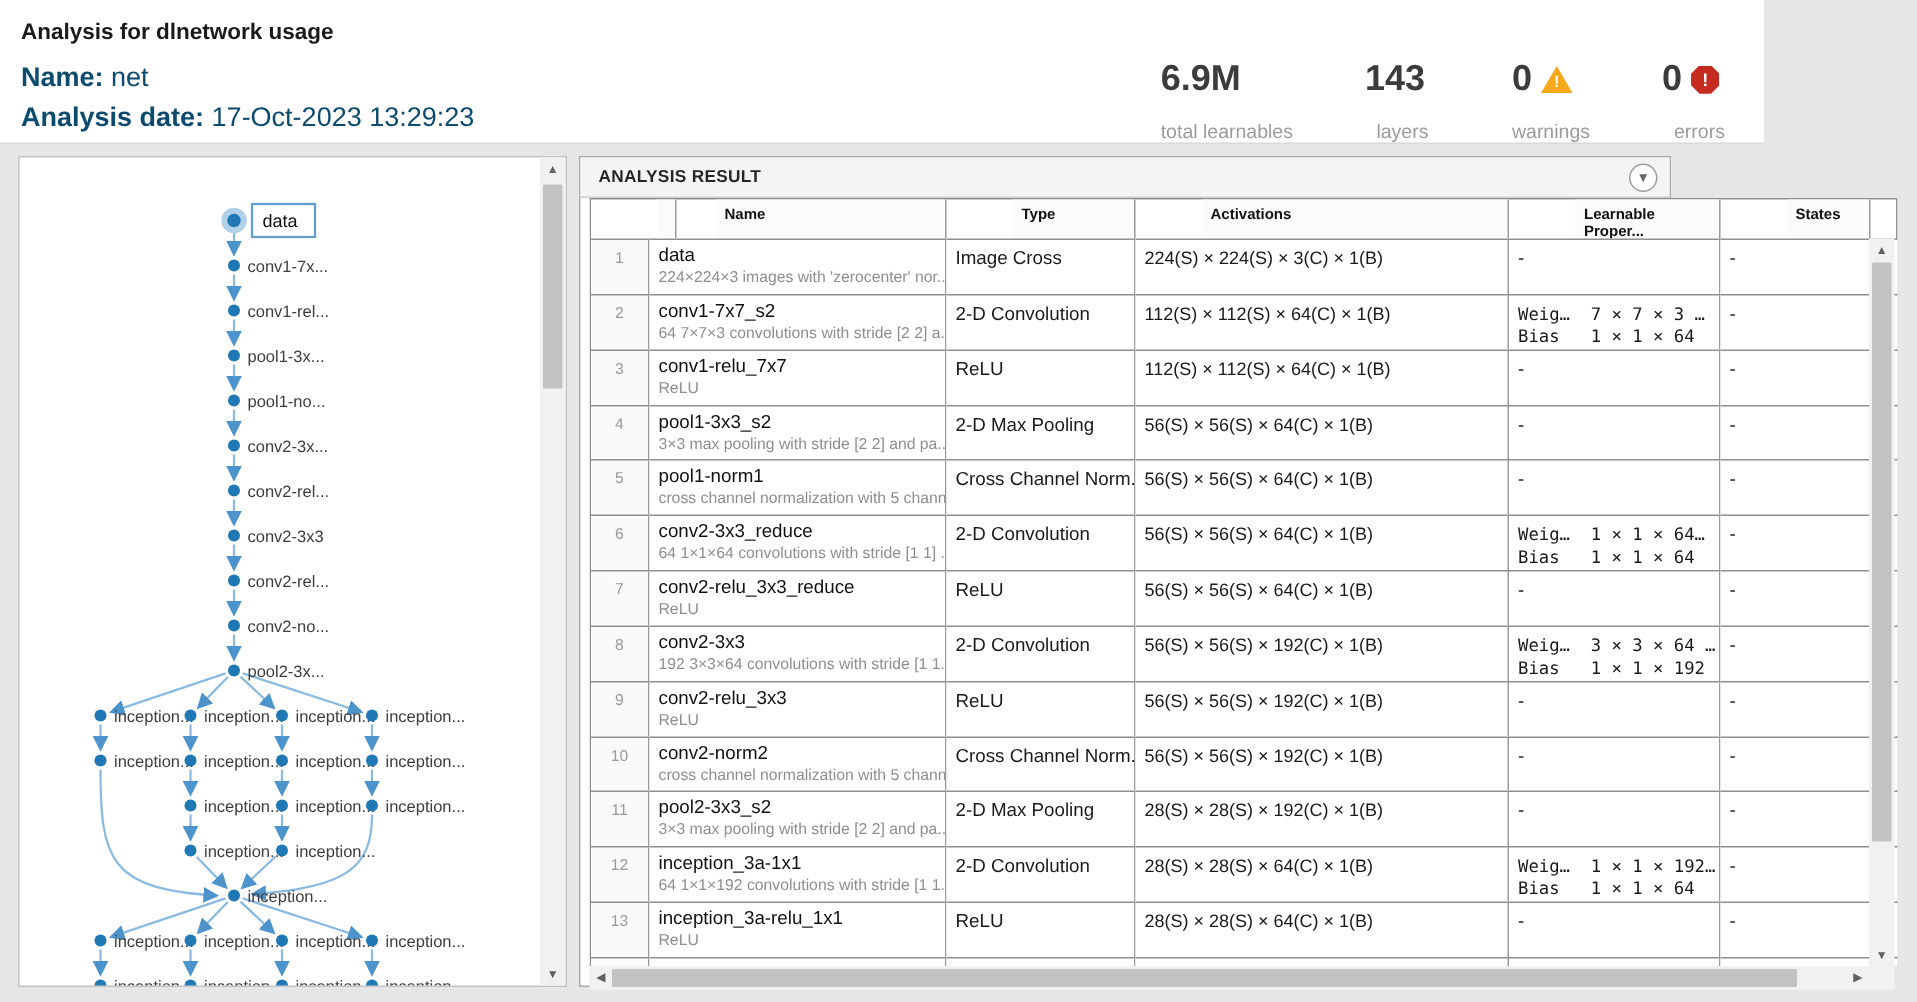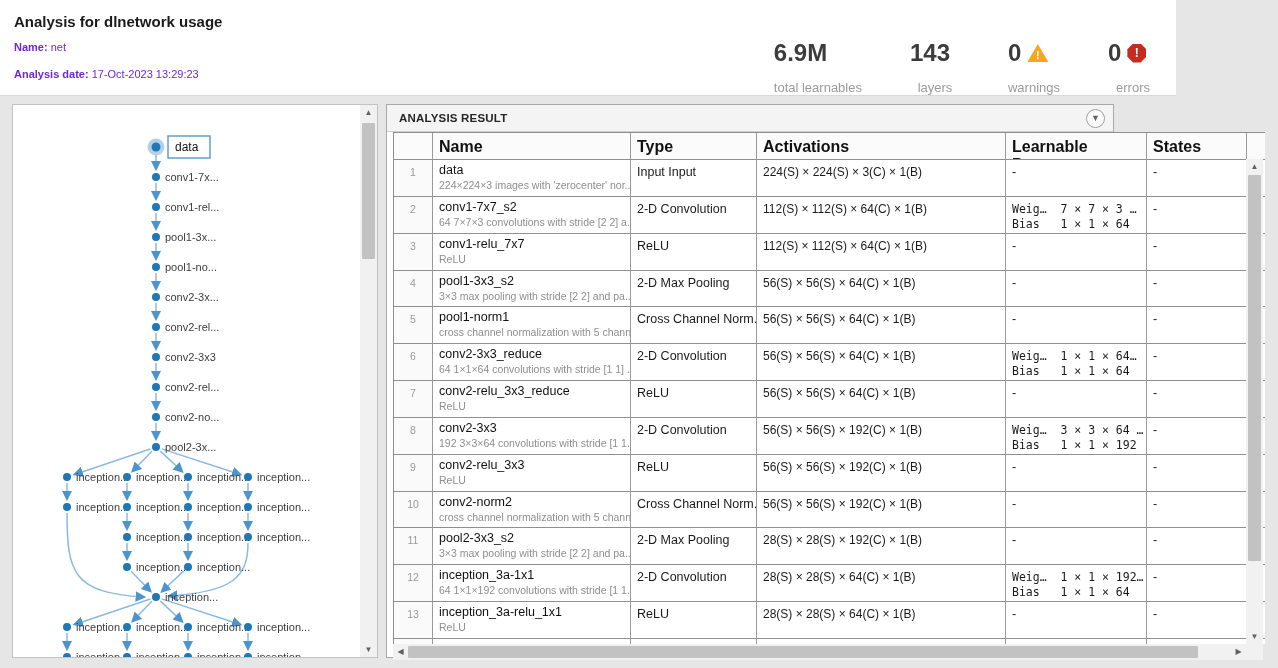--- a/index.html
+++ b/index.html
@@ -3,21 +3,21 @@
 <meta charset="utf-8">
 <style>
   * { margin:0; padding:0; box-sizing:border-box; }
   html,body { width:1278px; height:668px; overflow:hidden;
     font-family:"Liberation Sans", sans-serif; background:#e6e6e6; }
 
   
   .top-header { position:absolute; left:0; top:0; width:1176px; height:96px;
     background:#ffffff; border-bottom:1px solid #d9d9d9; }
   .page-title { position:absolute; left:14px; top:13px; font-size:15px; font-weight:bold; color:#1a1a1a; }
-  .meta-line { position:absolute; left:14px; font-size:11px; color:#6d28d9; }
+  .meta-line { position:absolute; left:14px; font-size:18px; color:#0c4a6e; }
   .meta-line b { font-weight:bold; }
   .meta-name { top:41px; }
   .meta-date { top:68px; }
 
   .stats { position:absolute; right:18px; top:40px; display:flex; align-items:flex-start; gap:48px; }
   .stat { text-align:center; min-width:50px; }
   .stat-value-row { display:flex; align-items:center; justify-content:flex-start; gap:6px; }
   .stat-value { font-size:24px; font-weight:bold; color:#3c3c3c; line-height:26px; }
   .stat-label { font-size:13px; color:#9b9b9b; margin-top:14px; }
   .icon-warning { width:21px; height:18px; background:#f5a81c;
@@ -57,22 +57,22 @@
     color:#262626; letter-spacing:0.2px; }
   .collapse-btn { position:absolute; right:8px; top:4px; width:19px; height:19px;
     border:1px solid #9e9e9e; border-radius:50%; background:#fdfdfd; color:#666;
     font-size:9px; text-align:center; line-height:17px; cursor:pointer; }
 
   .table-wrap { position:absolute; left:6px; top:27px; width:872px; height:512px; overflow:hidden; }
   .grid { display:grid; grid-template-columns:39px 198px 126px 249px 141px 100px 19px;
     border:1px solid #8f8f8f; background:#fff; }
   .cell { border-right:1px solid #9a9a9a; padding:3px 6px 2px 6px; overflow:hidden; background:#fff; }
   .cell:last-child { border-right:none; }
-  .hdr-row .cell { height:26px; font-size:16px; font-weight:bold; color:#111;
-    background:#fbfbfb; padding-top:5px; }
+  .hdr-row .cell { height:26px; font-size:10px; font-weight:bold; color:#111;
+    background:#fbfbfb; padding-top:5px;margin-left:44px; }
   .body-row .cell { height:36.85px; }
   .body-row { display:contents; }
   .hdr-row { display:contents; }
   .body-row .cell { border-top:1px solid #8f8f8f; }
   .cell-num { background:#fafafa !important; color:#9a9a9a; font-size:10.5px; text-align:center; padding-top:6px; }
   .cell-name .nm { font-size:12.5px; color:#111; white-space:nowrap; }
   .cell-name .ds { font-size:10.5px; color:#8e8e8e; margin-top:2px; white-space:nowrap; }
   .cell-type { font-size:12.5px; color:#1a1a1a; white-space:nowrap; padding-top:5px !important; }
   .cell-act { font-family:Liberation Sans, sans-serif; font-size:12px; color:#1a1a1a;
     white-space:pre; padding-top:5px !important; }
@@ -323,21 +323,21 @@
     <div class="result-title">ANALYSIS RESULT</div>
     <div class="collapse-btn">▼</div>
   </div>
 
   <div class="table-wrap">
     <div class="grid" id="table-grid">
         <div class="hdr-row"><div class="cell "></div><div class="cell ">Name</div><div class="cell ">Type</div><div class="cell ">Activations</div><div class="cell ">Learnable Proper...</div><div class="cell ">States</div><div class="cell "></div></div>
         <div class="body-row"><div class="cell cell-num">1</div><div class="cell cell-name">
             <div class="nm">data</div>
             <div class="ds">224×224×3 images with 'zerocenter' nor...</div>
-          </div><div class="cell cell-type">Input Input</div><div class="cell cell-act">224(S) × 224(S) × 3(C) × 1(B)</div><div class="cell cell-learn dash">-</div><div class="cell cell-states">-</div><div class="cell cell-strip"></div></div>
+          </div><div class="cell cell-type">Image Cross</div><div class="cell cell-act">224(S) × 224(S) × 3(C) × 1(B)</div><div class="cell cell-learn dash">-</div><div class="cell cell-states">-</div><div class="cell cell-strip"></div></div>
         <div class="body-row"><div class="cell cell-num">2</div><div class="cell cell-name">
             <div class="nm">conv1-7x7_s2</div>
             <div class="ds">64 7×7×3 convolutions with stride [2 2] a...</div>
           </div><div class="cell cell-type">2-D Convolution</div><div class="cell cell-act">112(S) × 112(S) × 64(C) × 1(B)</div><div class="cell cell-learn">Weig…  7 × 7 × 3 …
 Bias   1 × 1 × 64</div><div class="cell cell-states">-</div><div class="cell cell-strip"></div></div>
         <div class="body-row"><div class="cell cell-num">3</div><div class="cell cell-name">
             <div class="nm">conv1-relu_7x7</div>
             <div class="ds">ReLU</div>
           </div><div class="cell cell-type">ReLU</div><div class="cell cell-act">112(S) × 112(S) × 64(C) × 1(B)</div><div class="cell cell-learn dash">-</div><div class="cell cell-states">-</div><div class="cell cell-strip"></div></div>
         <div class="body-row"><div class="cell cell-num">4</div><div class="cell cell-name">

